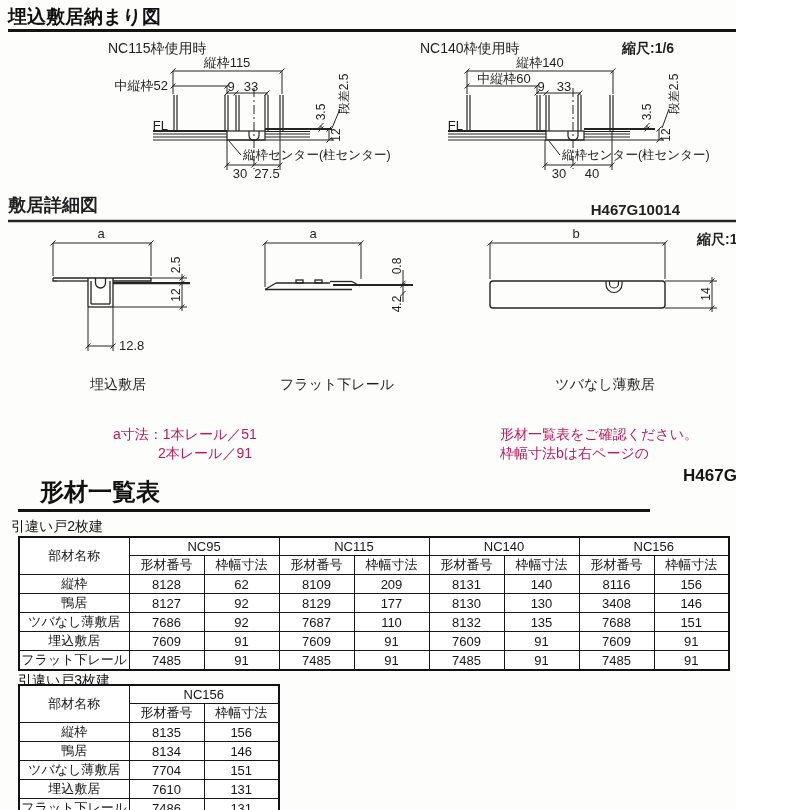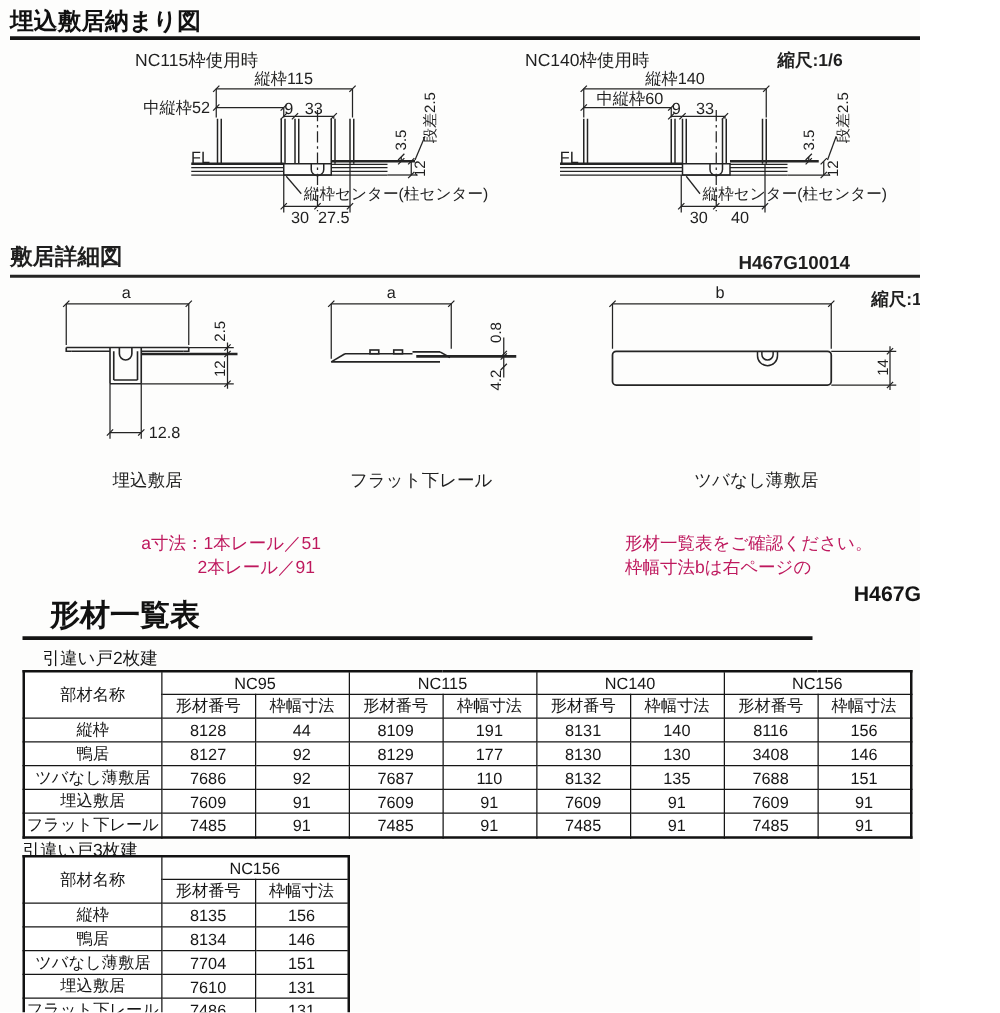--- a/index.html
+++ b/index.html
@@ -229,21 +229,21 @@
   </div>
   <div class="abs note" style="left:500px;top:425px;">
     <div>形材一覧表をご確認ください。</div>
     <div>枠幅寸法bは右ページの</div>
   </div>
   <div class="abs code" style="left:683px;top:466px;">H467G10015</div>
 
   <div class="abs sec-title" style="left:16px;top:476px;font-size:24px;margin-left:24px;">形材一覧表</div>
   <div class="abs rule" style="left:18px;top:509px;width:632px;"></div>
 
-  <div class="abs tbl-caption" style="left:34px;top:518px;">引違い戸2枚建</div>
+  <div class="abs tbl-caption" style="left:11px;top:518px;">引違い戸2枚建</div>
   <table class="parts abs" style="left:18px;top:536px;">
     <colgroup>
       <col style="width:110px">
         <col style="width:75px">
         <col style="width:75px">
         <col style="width:75px">
       <col style="width:75px">
         <col style="width:75px">
         <col style="width:75px">
         <col style="width:75px">
@@ -265,23 +265,23 @@
         <th>形材番号</th>
         <th>枠幅寸法</th>
         <th>形材番号</th>
         <th>枠幅寸法</th>
       </tr>
     </thead>
     <tbody id="t1-body">
         <tr>
           <td>縦枠</td>
           <td>8128</td>
-          <td>44</td>
+          <td>62</td>
           <td>8109</td>
-          <td>191</td>
+          <td>209</td>
           <td>8131</td>
           <td>140</td>
           <td>8116</td>
           <td>156</td>
         </tr>
         <tr>
           <td>鴨居</td>
           <td>8127</td>
           <td>92</td>
           <td>8129</td>

